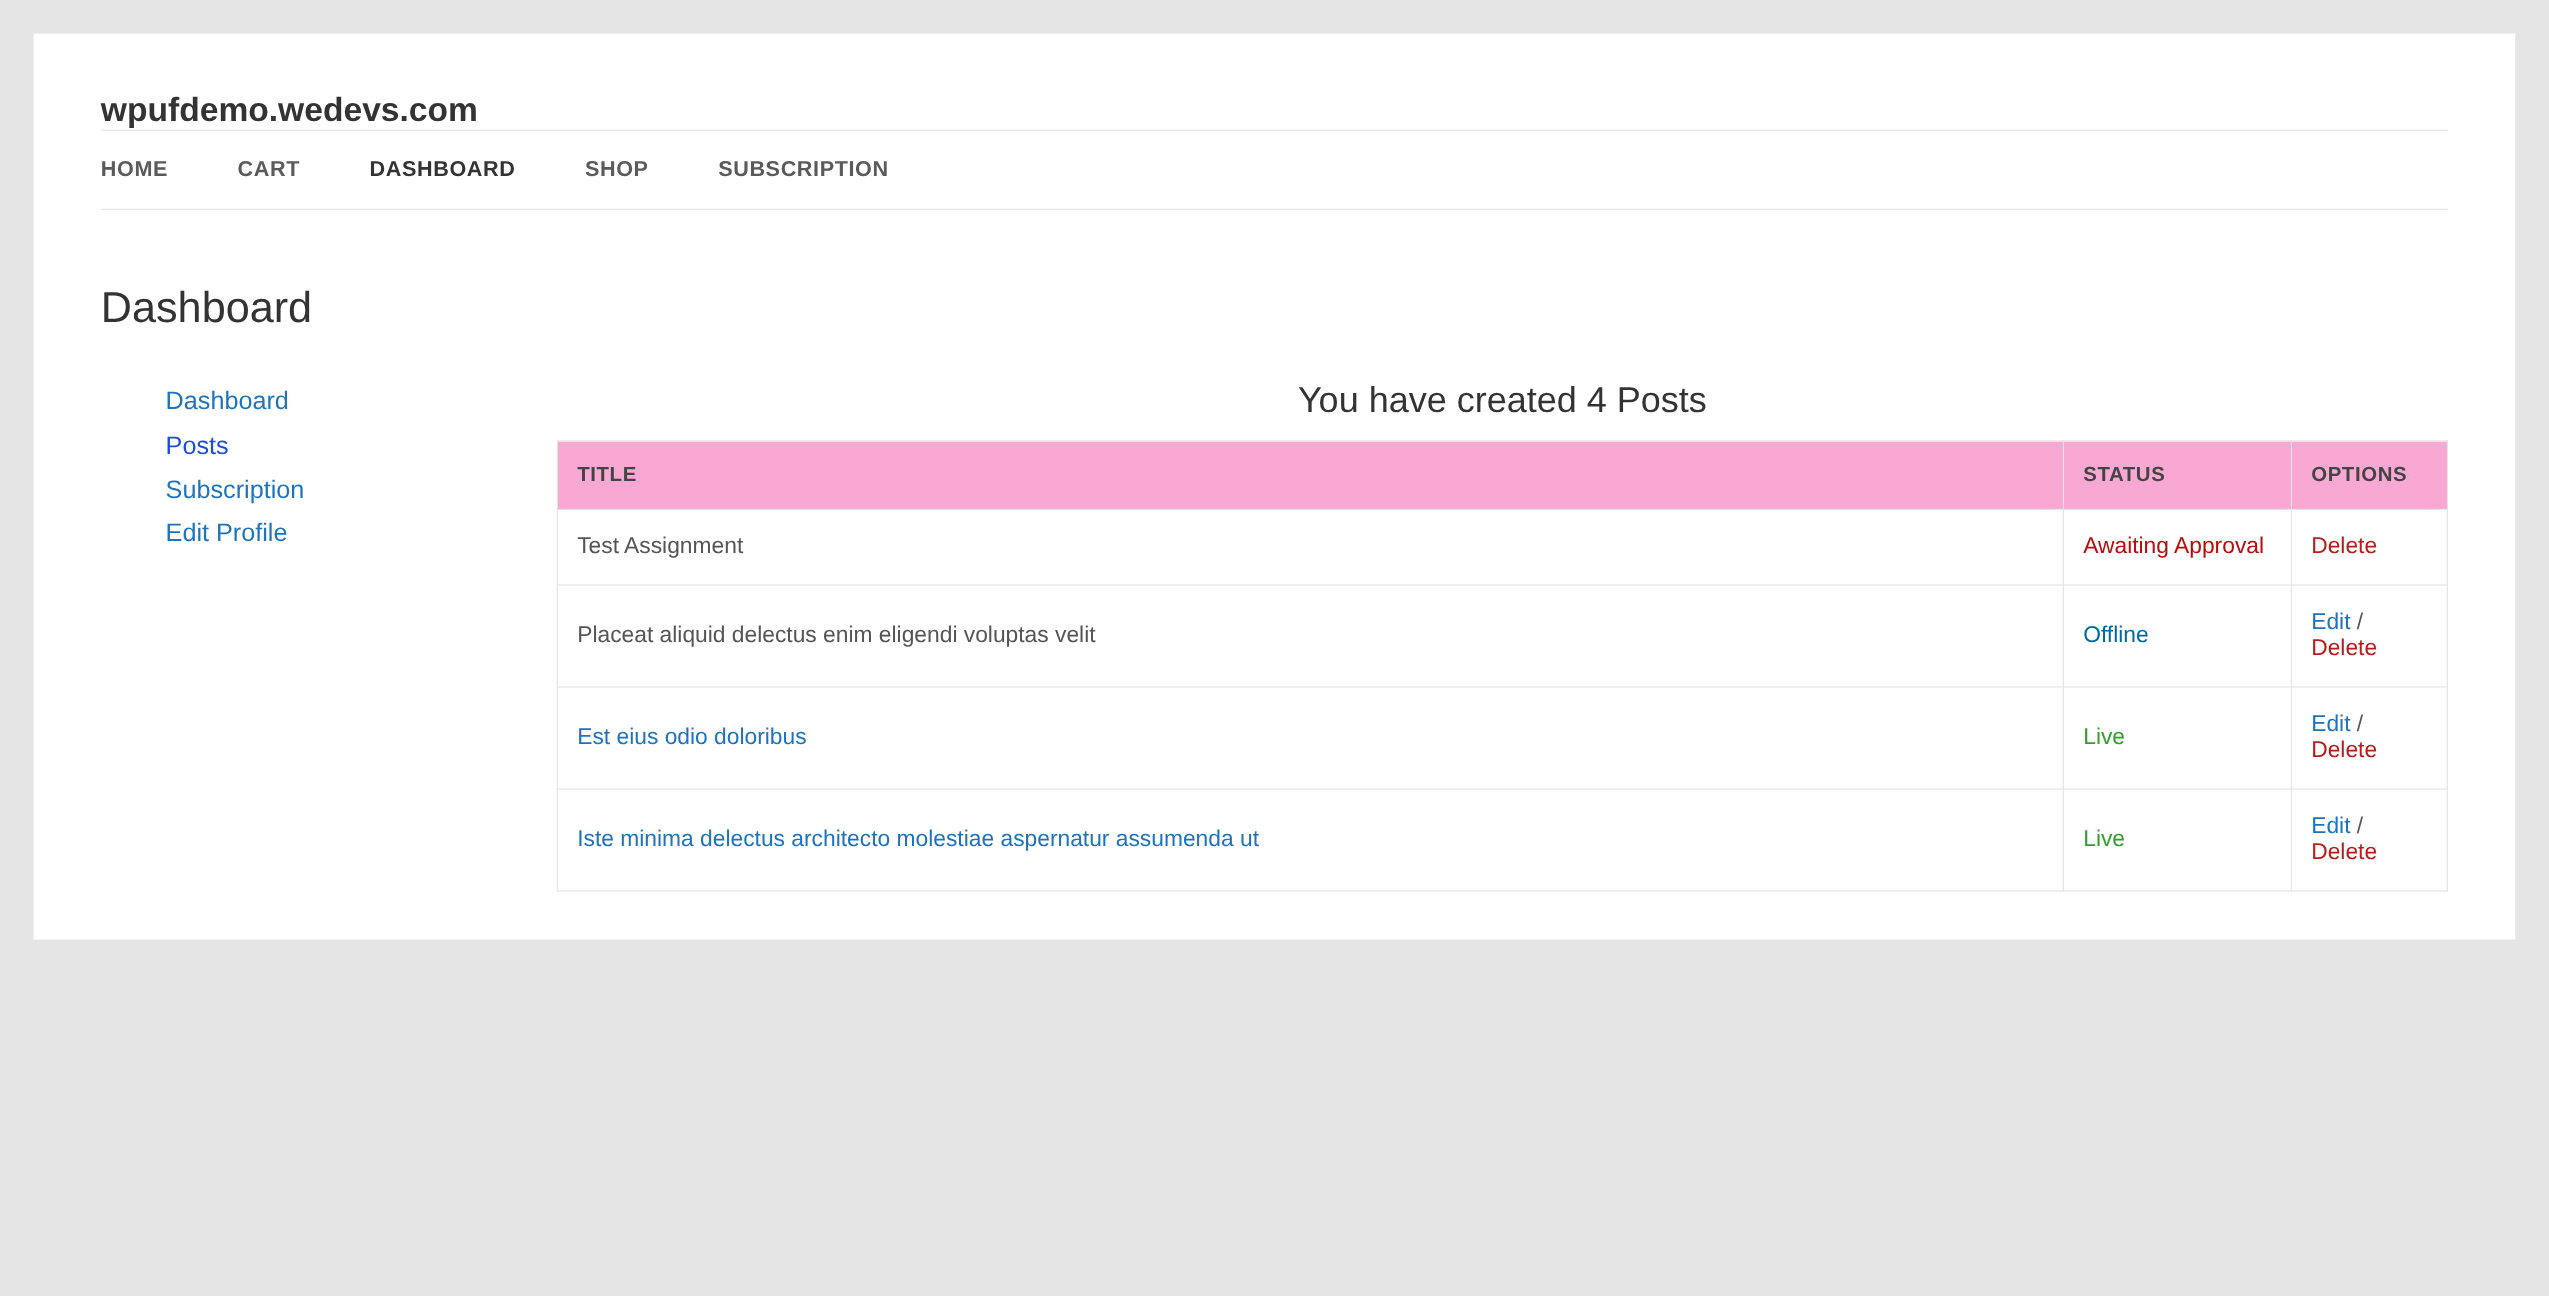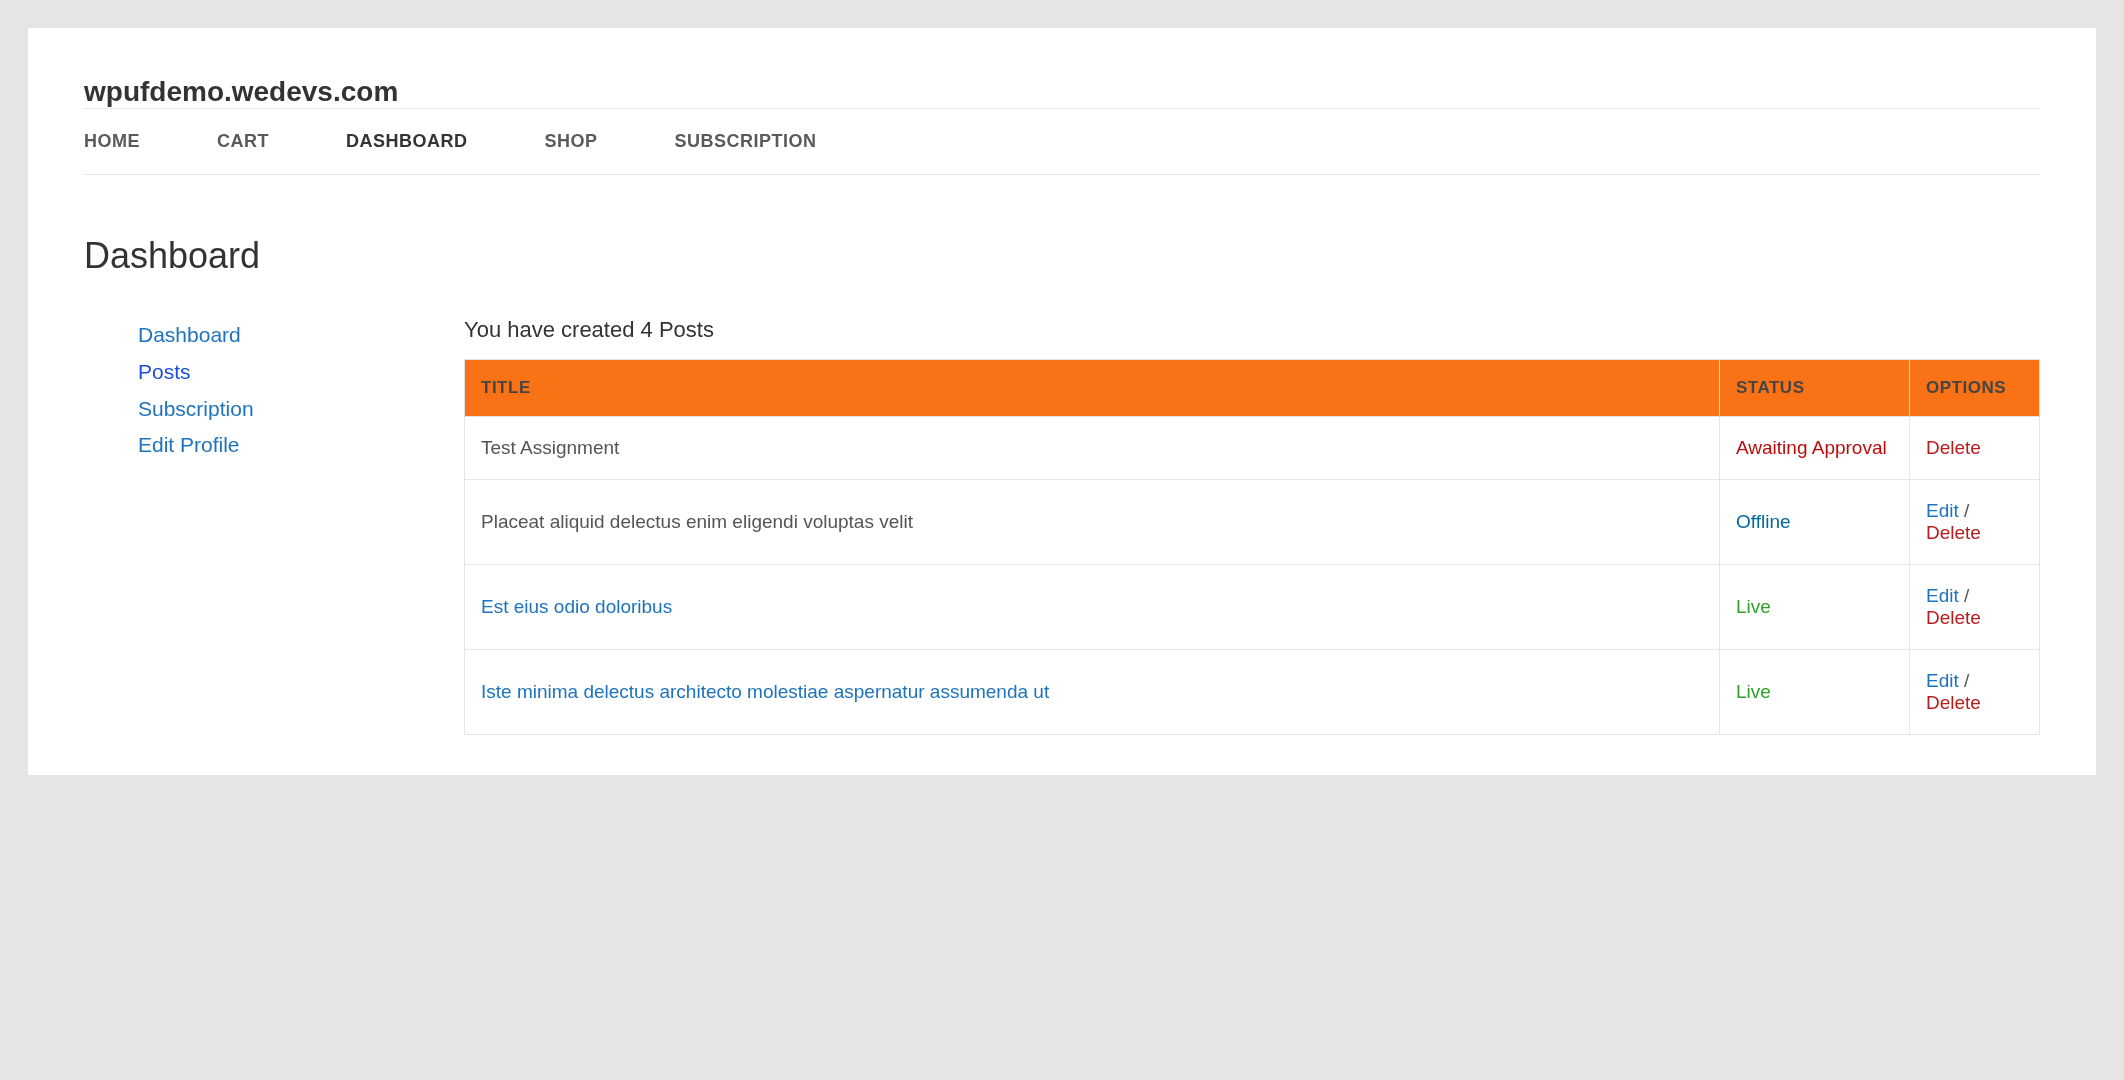--- a/index.html
+++ b/index.html
@@ -27,21 +27,21 @@
     .site-description {
       font-size: 21px;
       color: #8a8a8a;
       margin-bottom: 36px;
     }
     .main-nav {
       border-top: 1px solid #e6e6e6;
       border-bottom: 1px solid #e6e6e6;
       padding: 22px 0;
       display: flex;
-      gap: 77px;
+      gap: 58px;
       margin-bottom: 60px;
     }
     .main-nav a {
       font-size: 18px;
       font-weight: 600;
       letter-spacing: 0.5px;
       color: #5a5a5a;
       text-decoration: none;
       cursor: pointer;
     }
@@ -75,32 +75,33 @@
     .dash-nav li.link {
       color: #1e73be;
     }
     .dash-nav li.current {
       color: #1d4ed8;
     }
     .main-area {
       flex: 1;
     }
     .posts-heading {
-      font-size: 22px;
+      font-size: 30px;
       color: #333;
       font-weight: 400;
       margin-bottom: 16px;
+      text-align: center;
     }
     table.posts {
       width: 100%;
       border-collapse: collapse;
       font-size: 19px;
     }
     table.posts thead th {
-      background: #f97316;
+      background: #f9a8d4;
       text-align: left;
       padding: 18px 16px;
       font-weight: 700;
       font-size: 17px;
       letter-spacing: 0.5px;
       color: #444;
       border: 1px solid #e2e2e2;
     }
     table.posts tbody td {
       padding: 20px 16px;

